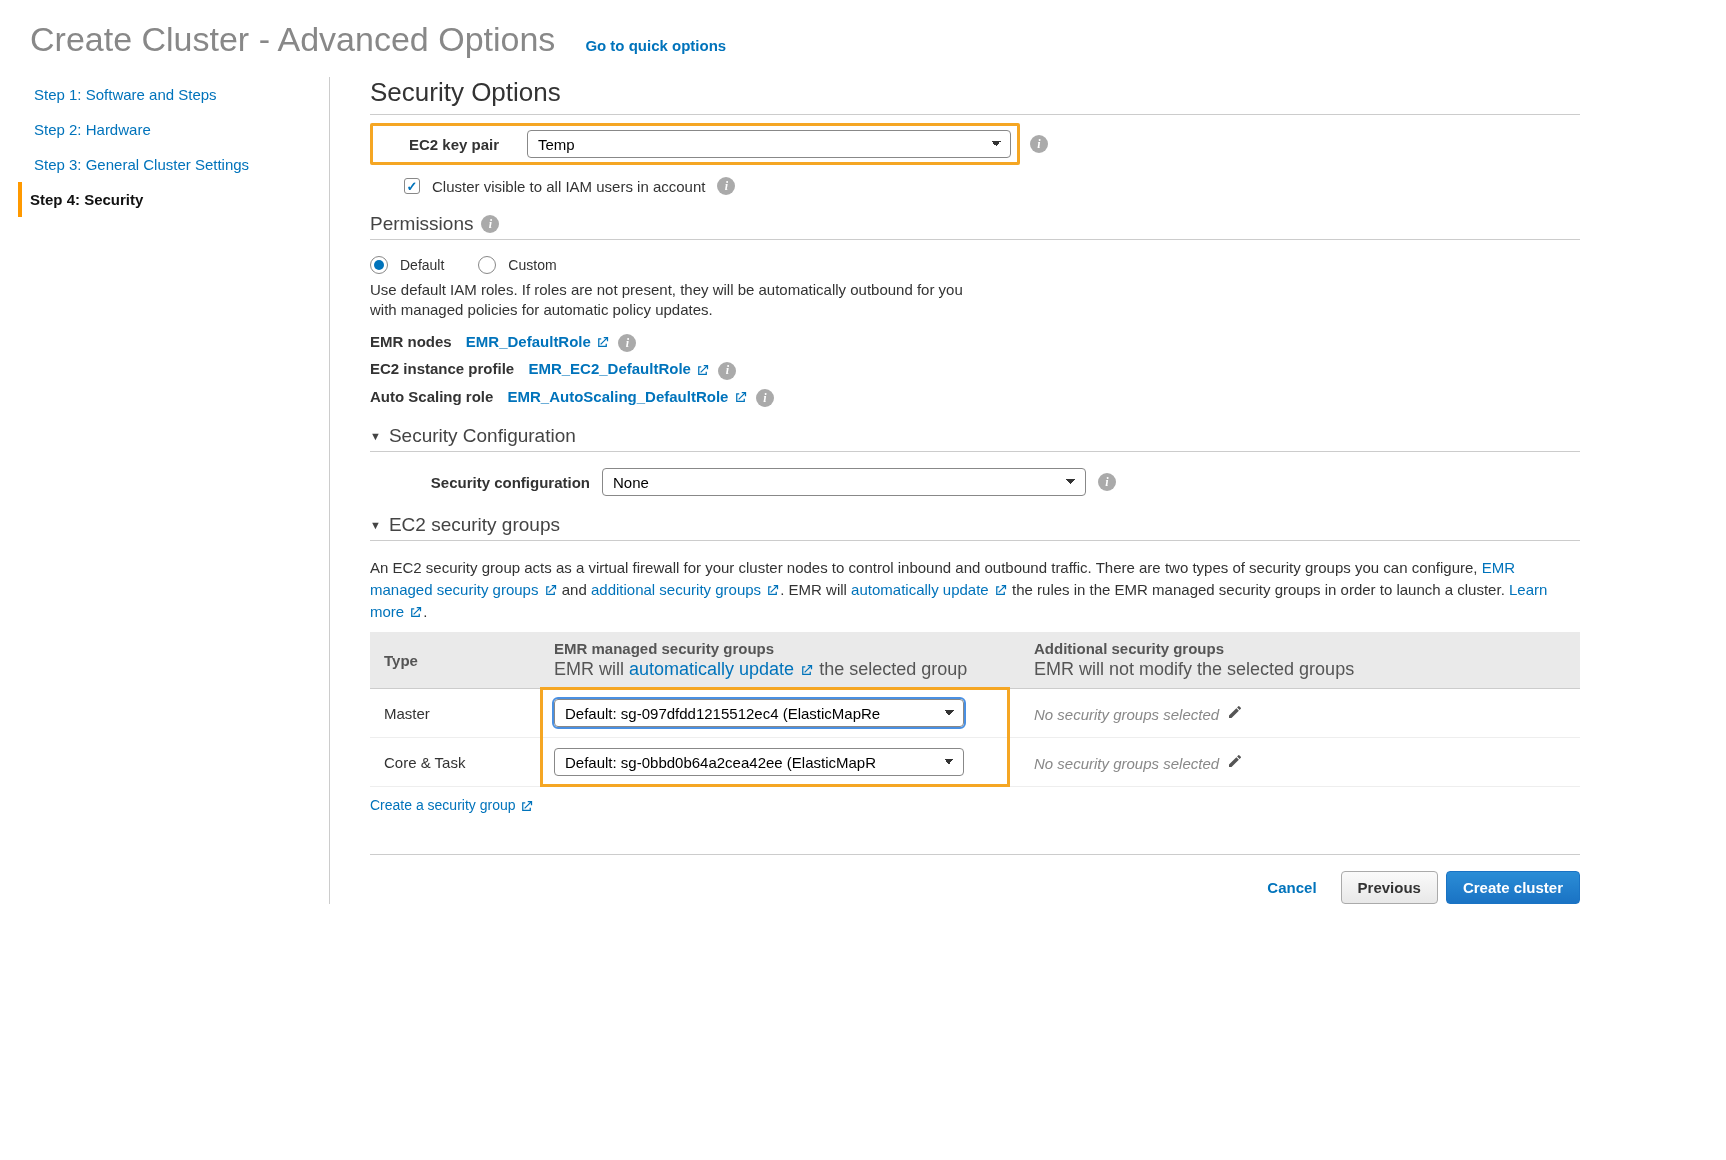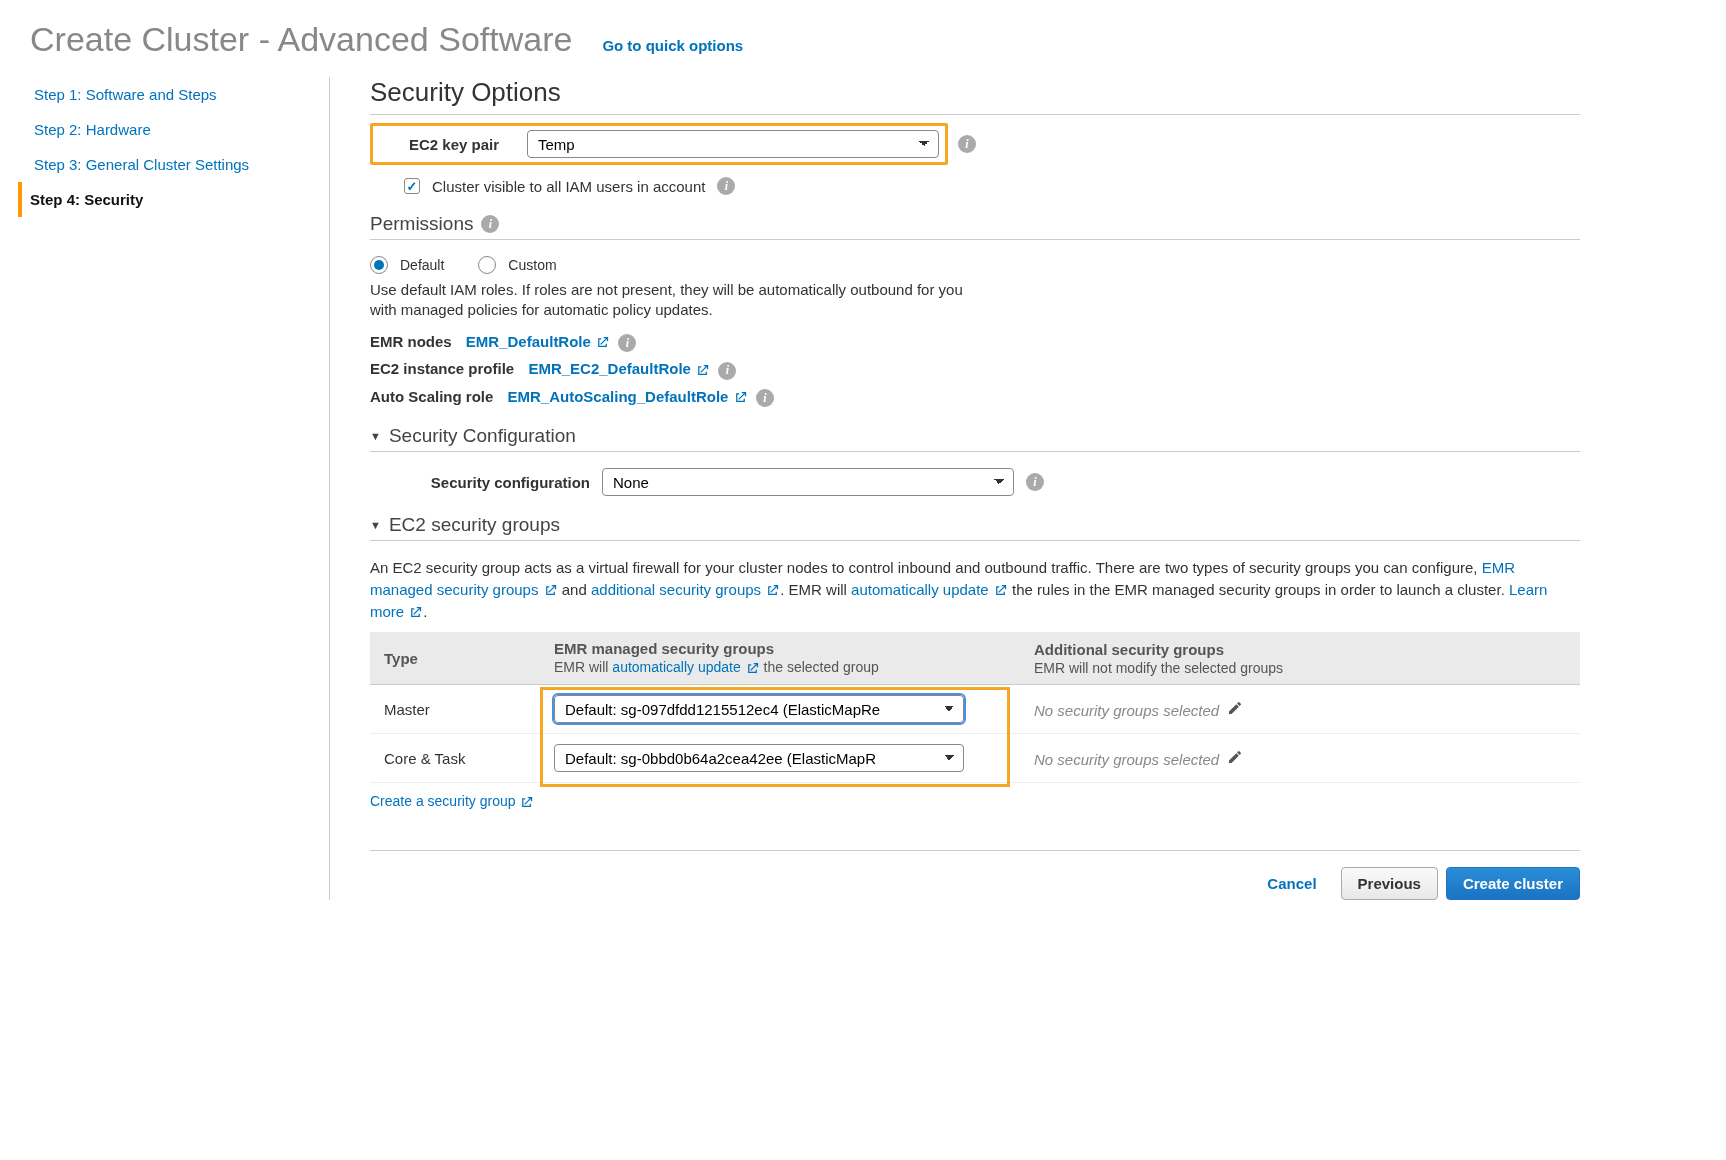--- a/index.html
+++ b/index.html
@@ -31,21 +31,21 @@
   .label-col { width: 160px; text-align: right; font-weight: 700; color: #333; font-size:15px;}
   .label-col.wide { width: 220px; }
   select.combo {
     appearance: none; -webkit-appearance: none;
     background: #fff; border: 1px solid #888; border-radius: 4px;
     padding: 4px 26px 4px 10px; font-size: 15px; height: 28px;
     background-image: linear-gradient(45deg, transparent 50%, #333 50%), linear-gradient(135deg, #333 50%, transparent 50%);
     background-position: calc(100% - 14px) 10px, calc(100% - 9px) 10px;
     background-size: 5px 5px, 5px 5px; background-repeat: no-repeat;
   }
-  select.combo.big { width: 412px; }
+  select.combo.big { width: 484px; }
   select.combo.sg { width: 410px; background-color:#fff; }
 
   .info-icon {
     display:inline-flex; align-items:center; justify-content:center;
     width:18px;height:18px;border-radius:50%;background:#aaa;color:#fff;
     font-size:12px;font-weight:700;font-style:italic;font-family:serif;
   }
   .ext-icon { display:inline-flex; vertical-align:middle; }
   .ext-icon svg { width:15px; height:15px; }
   a.link { color:#0073bb; text-decoration:none; }
@@ -58,21 +58,21 @@
   .highlight-box { border: 3px solid #f5a623; border-radius:2px; padding:4px 6px; }
   .highlight-keypair { display:flex; align-items:center; gap:28px; }
 
   .perm-desc { color:#333; max-width:600px; margin:6px 0 12px; font-size:15px; line-height:1.35;}
   .role-row { margin: 8px 0; font-size:15px; font-weight:700; }
   .role-row span.label { margin-right:10px; }
 
   .sg-desc { font-size:15px; line-height:1.45; margin-bottom:10px; }
   table.sg-table { width:100%; border-collapse:collapse; font-size:15px;}
   table.sg-table thead th { background:#eaeaea; text-align:left; padding:8px 14px; color:#555; font-weight:700; border-bottom:1px solid #ccc;}
-  table.sg-table thead th .sub { display:block; font-weight:400; font-size:14px; color:#555; margin-top:2px;}
+  table.sg-table thead th .sub { display:block; font-weight:400; font-size:18px; color:#555; margin-top:2px;}
   table.sg-table tbody td { padding:10px 14px; border-bottom:1px solid #eee; vertical-align:middle; }
   .italic-note { font-style:italic; color:#888; }
   .pencil-icon svg { width:16px;height:16px; }
 
   .sg-highlight-wrap { position:relative; }
   .sg-highlight { position:absolute; border:3px solid #f5a623; pointer-events:none; }
 
   .footer { border-top:1px solid #ccc; margin-top:40px; padding-top:16px; display:flex; justify-content:flex-end; gap:8px;}
   .btn { border-radius:4px; padding:7px 16px; font-size:15px; font-weight:700; cursor:pointer; border:1px solid transparent;}
   .btn-cancel { background:none; border:none; color:#0073bb; }
@@ -90,21 +90,21 @@
   <symbol id="sym-ext" viewBox="0 0 24 24">
         <path fill="#0073bb" d="M14 3h7v7h-2V6.4l-9.3 9.3-1.4-1.4L17.6 5H14V3zM5 5h5v2H7v10h10v-3h2v5H5V5z"></path>
       </symbol>
   <symbol id="sym-pencil" viewBox="0 0 24 24">
         <path fill="#555" d="M3 17.25V21h3.75L17.81 9.94l-3.75-3.75L3 17.25zM20.71 7.04a1 1 0 0 0 0-1.41l-2.34-2.34a1 1 0 0 0-1.41 0L15.13 5.12l3.75 3.75 1.83-1.83z"></path>
       </symbol>
 </defs>
   </svg>
 
 <div class="page-title-row">
-  <h1 class="page-title">Create Cluster - Advanced Software</h1>
+  <h1 class="page-title">Create Cluster - Advanced Options</h1>
   <a href="#" class="quick-link">Go to quick options</a>
 </div>
 
 <div class="layout">
   <nav class="sidebar">
     <div class="step-item">Step 1: Software and Steps</div>
     <div class="step-item">Step 2: Hardware</div>
     <div class="step-item">Step 3: General Cluster Settings</div>
     <div class="step-item active">Step 4: Security</div>
   </nav>

